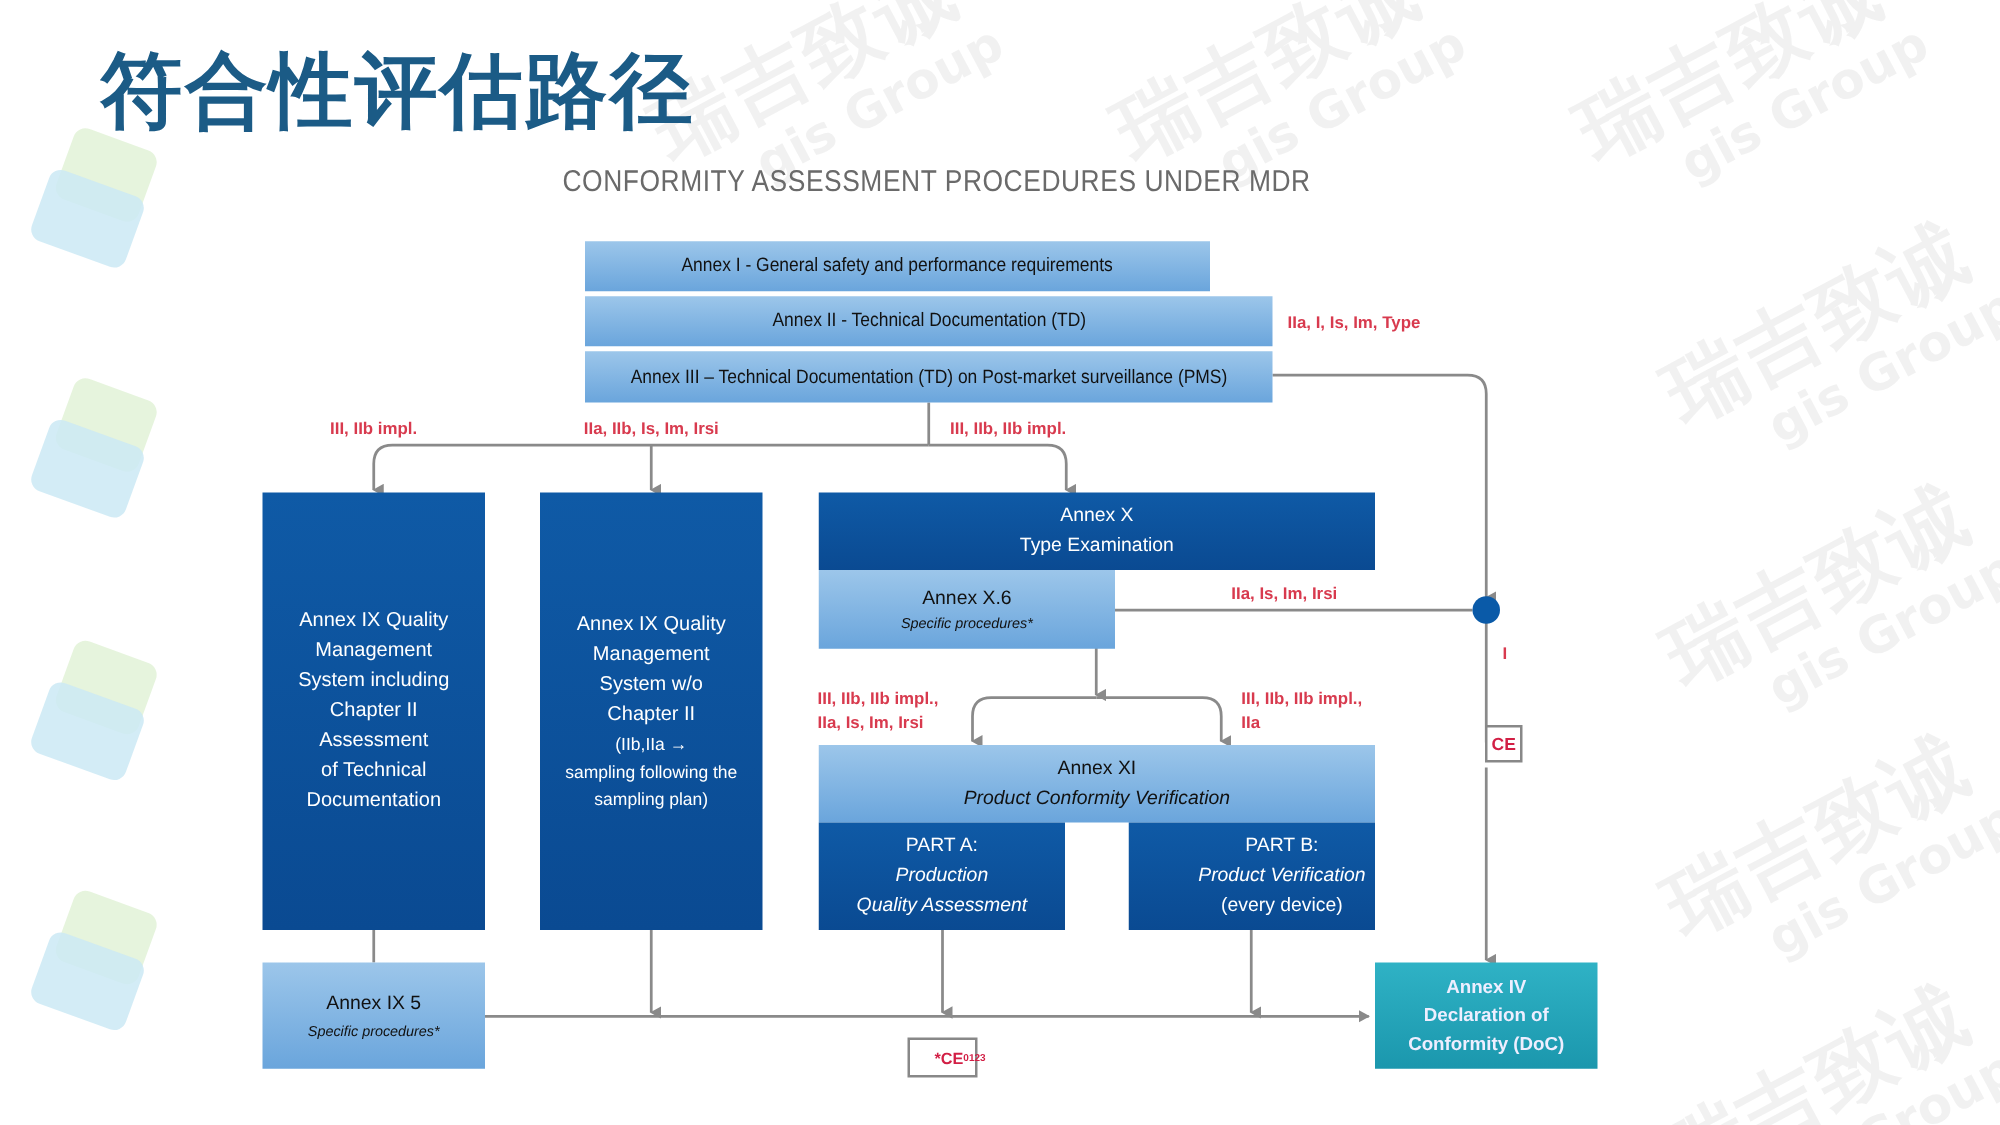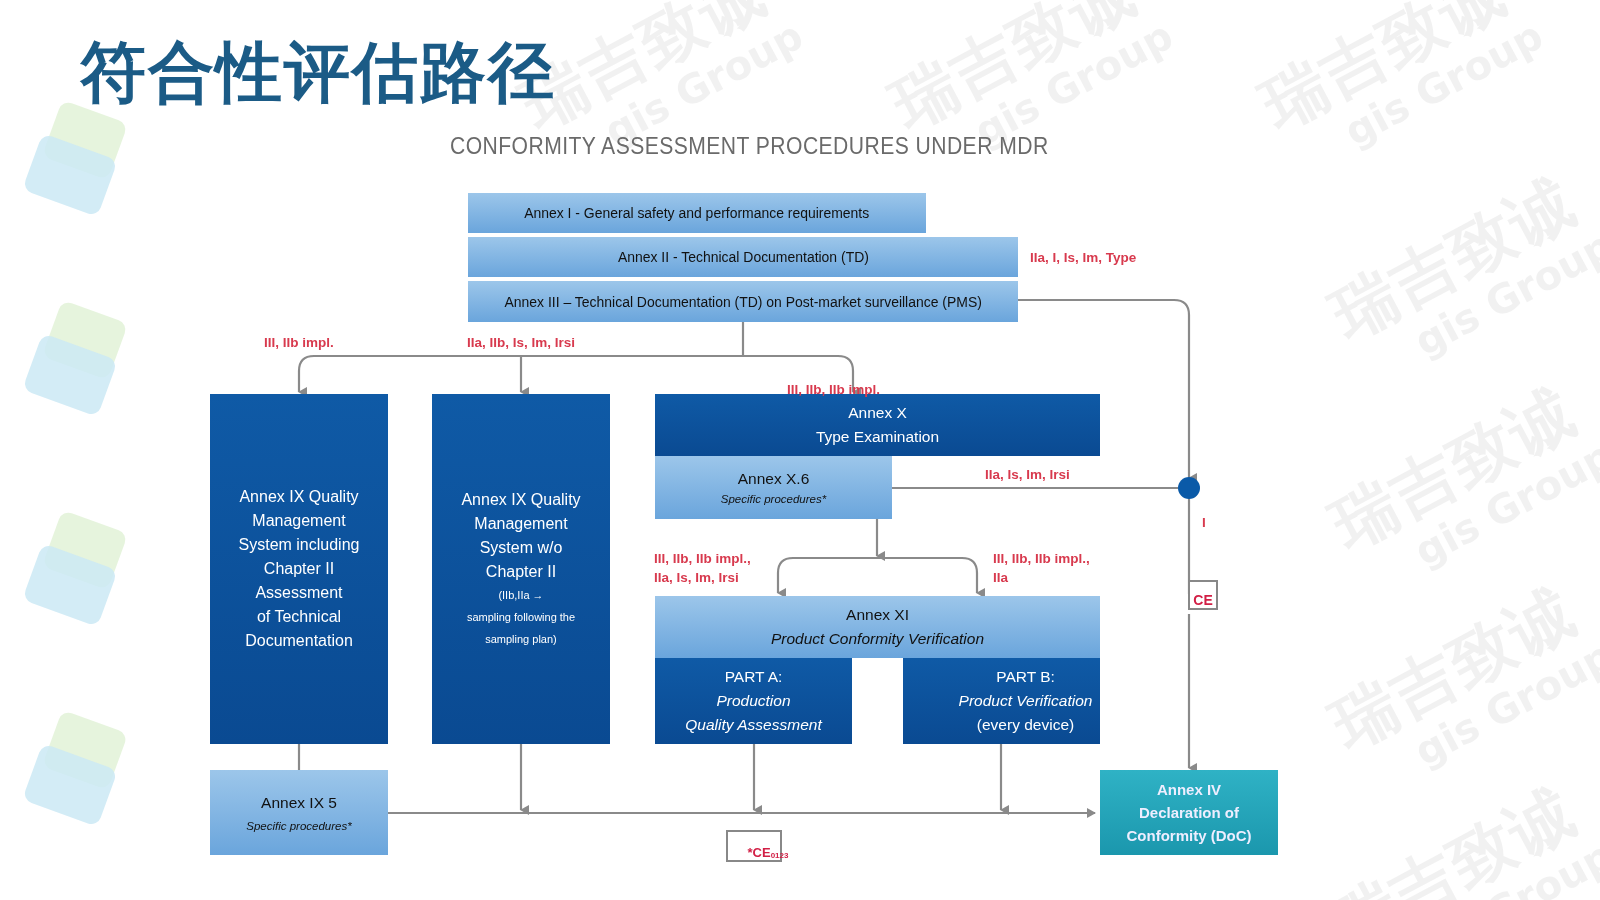--- a/index.html
+++ b/index.html
@@ -17,24 +17,24 @@
   .diagram-title { position:absolute; left:450px; top:132px; font-size:24px; color:#6a6a6a; letter-spacing:0.5px;
                    transform:scaleX(0.88); transform-origin:left; }
   .box { position:absolute; display:flex; flex-direction:column; align-items:center; justify-content:center;
          text-align:center; box-sizing:border-box; }
   .light { background:linear-gradient(#9cc6ea,#6aa5dc); color:#111; }
   .dark { background:linear-gradient(#0f5aa6,#0a4a92); color:#fff; }
   .teal { background:linear-gradient(#2fb2c5,#1b97ad); color:#eef; }
   .annex-bar { font-size:15.5px; transform-origin:center; }
   .annex-bar span { display:inline-block; transform:scaleX(0.9); }
   .tall-text { font-size:16px; line-height:24px; }
-  .tall-text .small { font-size:11px; line-height:22px;text-align:right; }
+  .tall-text .small { font-size:14px; line-height:22px;text-align:right; }
   .red { position:absolute; color:#d83a4e; font-weight:bold; font-size:13.5px; white-space:nowrap; }
   .ce { position:absolute; border:2px solid #888; color:#d21f45; font-weight:bold; background:#fff;
-        display:flex; align-items:flex-end; justify-content:center; font-size:14px; box-sizing:border-box; }
+        display:flex; align-items:center; justify-content:center; font-size:14px; box-sizing:border-box; }
   svg.lines { position:absolute; left:0; top:0; }
   .it { font-style:italic; }
 </style>
 </head>
 <body>
 
 <div class="logo" style="left:30px;top:110px;">
     <div class="a"></div>
     <div class="b"></div>
   </div>
@@ -111,21 +111,21 @@
 
     <path d="M299,744 L299,770"></path>
     <path d="M521,744 L521,810" marker-end="url(#arr)"></path>
     <path d="M754,744 L754,810" marker-end="url(#arr)"></path>
     <path d="M1001,744 L1001,810" marker-end="url(#arr)"></path>
     <path d="M388,813 L1095,813" marker-end="url(#arrR)"></path>
   </g>
   <circle cx="1189" cy="488" r="11" fill="#0a5aa8"></circle>
 </svg>
 
-<div class="box light annex-bar" style="left:468px;top:193px;width:458px;height:40px;">
+<div class="box light annex-bar" style="left:468px;top:193px;width:500px;height:40px;">
     <span>Annex I - General safety and performance requirements</span>
   </div>
 <div class="box light annex-bar" style="left:468px;top:237px;width:550px;height:40px;">
     <span>Annex II - Technical Documentation (TD)</span>
   </div>
 <div class="box light annex-bar" style="left:468px;top:281px;width:550px;height:41px;">
     <span>Annex III – Technical Documentation (TD) on Post-market surveillance (PMS)</span>
   </div>
 
 <div class="box dark tall-text" style="left:210px;top:394px;width:178px;height:350px;">
@@ -178,21 +178,21 @@
 
 <div class="box teal" style="left:1100px;top:770px;width:178px;height:85px;font-size:15px;line-height:23px;font-weight:bold;">
   <span>Annex IV</span>
   <span>Declaration of</span>
   <span>Conformity (DoC)</span>
 </div>
 
 <div class="red" style="left:1030px;top:250px;">IIa, I, Is, Im, Type</div>
 <div class="red" style="left:264px;top:335px;">III, IIb impl.</div>
 <div class="red" style="left:467px;top:335px;">IIa, IIb, Is, Im, Irsi</div>
-<div class="red" style="left:787px;top:335px;margin-top:47px;">III, IIb, IIb impl.</div>
+<div class="red" style="left:760px;top:335px;">III, IIb, IIb impl.</div>
 <div class="red" style="left:985px;top:467px;">IIa, Is, Im, Irsi</div>
 <div class="red" style="left:1202px;top:515px;">I</div>
 <div class="red" style="left:654px;top:551px;">III, IIb, IIb impl.,</div>
 <div class="red" style="left:654px;top:570px;">IIa, Is, Im, Irsi</div>
 <div class="red" style="left:993px;top:551px;">III, IIb, IIb impl.,</div>
 <div class="red" style="left:993px;top:570px;">IIa</div>
 
 <div class="ce" style="left:1188px;top:580px;width:30px;height:30px;">
     <span>CE</span>
   </div>

